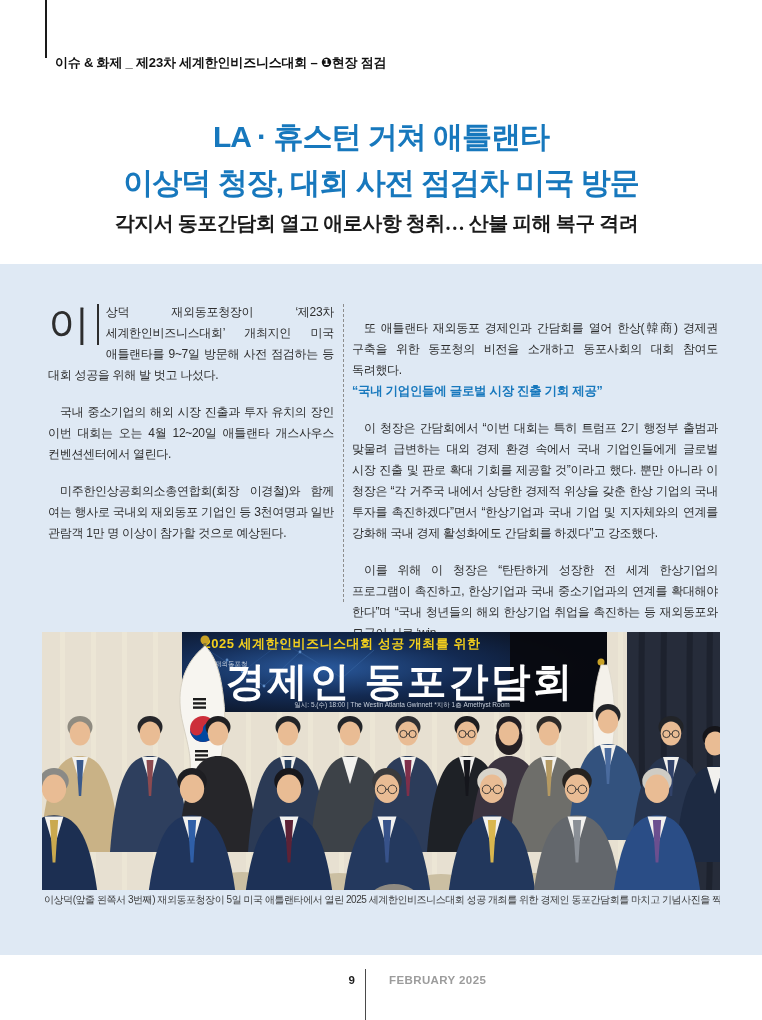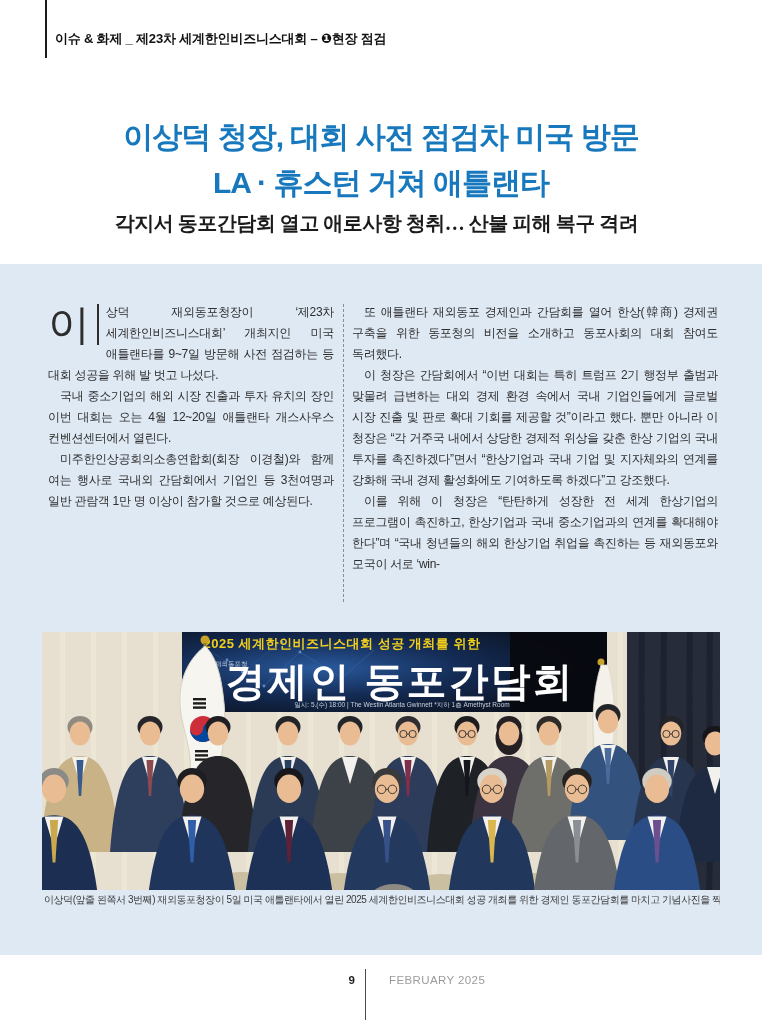--- a/index.html
+++ b/index.html
@@ -1,72 +1,73 @@
 <!DOCTYPE html>
 <html><head>
 <meta charset="utf-8">
 <style>
   html,body{margin:0;padding:0;background:#ffffff;}
   .page{position:relative;width:762px;height:1020px;background:#ffffff;overflow:hidden;
         font-family:"Liberation Sans","DejaVu Sans",sans-serif;}
   .kicker-rule{position:absolute;left:45px;top:0;width:2px;height:58px;background:#1a1a1a;}
-  .kicker{position:absolute;left:55px;top:30px;font-size:13px;font-weight:700;color:#111;
+  .kicker{position:absolute;left:55px;top:54px;font-size:13px;font-weight:700;color:#111;
           letter-spacing:-0.2px;white-space:nowrap;}
   .title{position:absolute;left:0;right:0;top:114px;text-align:center;color:#1778bd;
          font-weight:800;font-size:30px;line-height:46px;letter-spacing:-1px;}
   .subtitle{position:absolute;left:0;right:9px;top:210px;text-align:center;
             font-family:"Liberation Serif","DejaVu Serif",serif;font-size:20px;
             font-weight:600;color:#1b1b1b;letter-spacing:-0.5px;}
   .panel{position:absolute;left:0;top:264px;width:762px;height:691px;background:#dfe9f4;}
   .col{position:absolute;font-size:12px;line-height:21px;color:#2d2d2d;text-align:justify;
        letter-spacing:-0.3px;word-break:keep-all;}
   .col p{margin:0;}
-  .col p.indent{text-indent:12px;}
+  .col p.indent{text-indent:12px;margin-top:16px;}
   .col-left{left:48px;top:302px;width:286px;}
   .col-right{left:352px;top:302px;width:366px;}
   .divider{position:absolute;left:343px;top:304px;height:298px;border-left:1px dashed #8d8d8d;}
   .dropcap{float:left;font-size:42px;line-height:40px;padding:1px 7px 0 0;margin:2px 7px 0 0;
            border-right:2px solid #2d2d2d;font-weight:400;color:#2d2d2d;}
   .subhead{color:#1778bd;font-weight:700;font-size:12.5px;margin:14px 0 8px 0;text-indent:0;}
   .photo{position:absolute;left:42px;top:632px;width:678px;height:258px;display:block;}
   .photo text{font-family:"Liberation Sans","DejaVu Sans",sans-serif;}
   .caption{position:absolute;left:44px;top:893px;width:676px;font-size:10px;color:#3a3a3a;
            letter-spacing:-0.45px;white-space:nowrap;overflow:hidden;}
   .footer-num{position:absolute;left:327px;top:974px;width:28px;text-align:right;
               font-size:11.5px;font-weight:700;color:#1c1c1c;}
   .footer-rule{position:absolute;left:365px;top:969px;width:1px;height:51px;background:#4a4a4a;}
-  .footer-issue{position:absolute;left:377px;top:974px;font-size:11.5px;font-weight:400;
+  .footer-issue{position:absolute;left:377px;top:974px;font-size:11.5px;font-weight:700;
                 color:#9c9c9c;letter-spacing:0.4px;padding-left:12px;}
 </style>
 </head>
 <body>
 
 <div class="page">
 
   <div class="kicker-rule"></div>
   <div class="kicker">이슈 &amp; 화제 _ 제23차 세계한인비즈니스대회 – ❶현장 점검</div>
 
   <div class="title">
+    <div>LA · 휴스턴 거쳐 애틀랜타</div>
     <div>이상덕 청장, 대회 사전 점검차 미국 방문</div>
-    <div>LA · 휴스턴 거쳐 애틀랜타</div>
   </div>
   <div class="subtitle">각지서 동포간담회 열고 애로사항 청취… 산불 피해 복구 격려</div>
 
   <div class="panel"></div>
   <div class="divider"></div>
 
   <div class="col col-left">
     <p><span class="dropcap">이</span><span>상덕 재외동포청장이 ‘제23차 세계한인비즈니스대회’ 개최지인 미국 애틀랜타를 9~7일 방문해 사전 점검하는 등 대회 성공을 위해 발 벗고 나섰다.</span></p>
     <p class="indent">국내 중소기업의 해외 시장 진출과 투자 유치의 장인 이번 대회는 오는 4월 12~20일 애틀랜타 개스사우스 컨벤션센터에서 열린다.</p>
-    <p class="indent">미주한인상공회의소총연합회(회장 이경철)와 함께 여는 행사로 국내외 간담회에서 기업인 등 3천여명과 일반 관람객 1만 명 이상이 참가할 것으로 예상된다.</p>
+    <p class="indent">미주한인상공회의소총연합회(회장 이경철)와 함께 여는 행사로 국내외 재외동포 기업인 등 3천여명과 일반 관람객 1만 명 이상이 참가할 것으로 예상된다.</p>
   </div>
 
   <div class="col col-right">
     <p class="indent">또 애틀랜타 재외동포 경제인과 간담회를 열어 한상(韓商) 경제권 구축을 위한 동포청의 비전을 소개하고 동포사회의 대회 참여도 독려했다.</p>
-    <p class="indent">이 청장은 간담회에서 “이번 대회는 특히 트럼프 2기 행정부 출범과 맞물려 급변하는 대외 경제 환경 속에서 국내 기업인들에게 글로벌 시장 진출 및 판로 확대 기회를 제공할 것”이라고 했다. 뿐만 아니라 이 청장은 “각 거주국 내에서 상당한 경제적 위상을 갖춘 한상 기업의 국내 투자를 촉진하겠다”면서 “한상기업과 국내 기업 및 지자체와의 연계를 강화해 국내 경제 활성화에도 기여하도록 하겠다”고 강조했다.</p>
+    <p class="subhead">“국내 기업인들에 글로벌 시장 진출 기회 제공”</p>
+    <p class="indent">이 청장은 간담회에서 “이번 대회는 특히 트럼프 2기 행정부 출범과 맞물려 급변하는 대외 경제 환경 속에서 국내 기업인들에게 글로벌 시장 진출 및 판로 확대 기회를 제공할 것”이라고 했다. 뿐만 아니라 이 청장은 “각 거주국 내에서 상당한 경제적 위상을 갖춘 한상 기업의 국내 투자를 촉진하겠다”면서 “한상기업과 국내 기업 및 지자체와의 연계를 강화해 국내 경제 활성화에도 간담회를 하겠다”고 강조했다.</p>
     <p class="indent">이를 위해 이 청장은 “탄탄하게 성장한 전 세계 한상기업의 프로그램이 촉진하고, 한상기업과 국내 중소기업과의 연계를 확대해야 한다”며 “국내 청년들의 해외 한상기업 취업을 촉진하는 등 재외동포와 모국이 서로 ‘win-</p>
   </div>
 
   <svg class="photo" viewBox="0 0 678 258" xmlns="http://www.w3.org/2000/svg">
     <defs>
       <radialGradient id="glow" cx="32%" cy="45%" r="65%">
         <stop offset="0%" stop-color="#2a5a9e"></stop>
         <stop offset="55%" stop-color="#132a52"></stop>
         <stop offset="100%" stop-color="#0c1526"></stop>
       </radialGradient>

